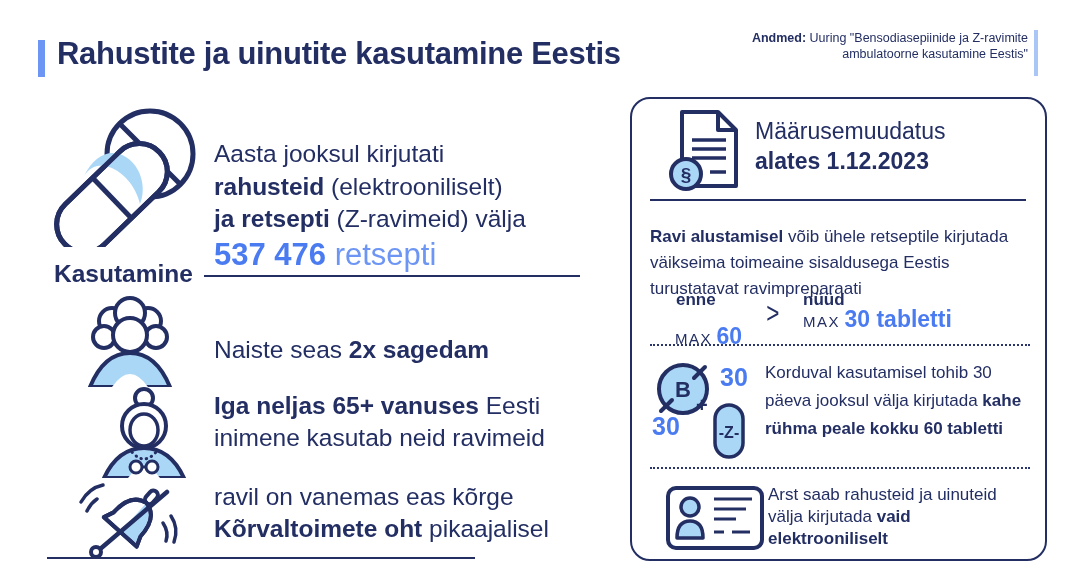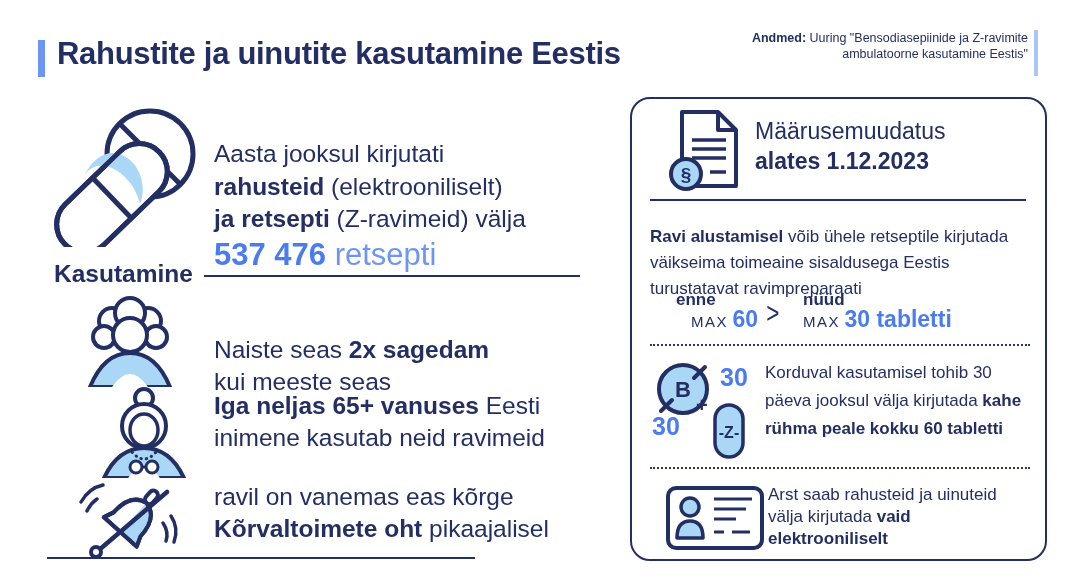--- a/index.html
+++ b/index.html
@@ -36,21 +36,21 @@
   .panel-div1  { left:650px; top:199px; width:376px; height:0; border-top:2px solid #232e63; }
   .panel-par   { left:650px; top:224px; width:390px; font-size:17px; line-height:26px; }
   .dotted      { height:0; border-top:2.5px dotted #2a3570; }
   .dot1        { left:650px; top:344px; width:380px; }
   .dot2        { left:650px; top:467px; width:380px; }
   .small-label { font-size:17px; font-weight:bold; }
   .max         { font-size:15px; letter-spacing:1.5px; }
   .max-val     { font-size:23px; font-weight:bold; color:#4a7bf0; }
   .arrow       { left:764px; top:296px; font-size:30px; font-weight:300; color:#232e63; transform:scaleX(0.75); }
   .enne-label  { left:676px; top:290px; }
-  .enne-row    { left:675px; top:306px; white-space:nowrap;margin-left:16px; }
+  .enne-row    { left:675px; top:323px; white-space:nowrap; }
   .nuud-label  { left:803px; top:290px; }
   .nuud-row    { left:803px; top:306px; white-space:nowrap; }
   .count       { font-size:25px; font-weight:bold; color:#4a7bf0; }
   .plus        { left:696px; top:394px; font-size:20px; font-weight:bold; }
   .count-b     { left:720px; top:363px; }
   .count-z     { left:652px; top:412px; }
   .rule2-text  { left:765px; top:359px; width:276px; font-size:17px; line-height:28px; }
   .rule3-text  { left:768px; top:484px; width:256px; font-size:17px; line-height:22px; }
 </style>
 </head>
@@ -93,21 +93,20 @@
   <circle cx="72" cy="30" r="13" fill="#fff" stroke="#232e63" stroke-width="4"></circle>
   <circle cx="54" cy="22" r="15" fill="#fff" stroke="#232e63" stroke-width="4"></circle>
   <circle cx="28" cy="46" r="11" fill="#fff" stroke="#232e63" stroke-width="4"></circle>
   <circle cx="80" cy="46" r="11" fill="#fff" stroke="#232e63" stroke-width="4"></circle>
   <circle cx="54" cy="44" r="17" fill="#fff" stroke="#232e63" stroke-width="4"></circle>
   <path d="M14,96 Q28,62 54,62 Q80,62 94,96 Z" fill="#abd7f7" stroke="#232e63" stroke-width="4" stroke-linejoin="round"></path>
   <path d="M36,96 Q54,70 72,96 Z" fill="#ffffff"></path>
 </svg>
 <div class="abs fact fact1-text">
   <div><span>Naiste seas </span><span class="b">2x sagedam</span></div>
-  <div>kui meeste seas</div>
 </div>
 
 <svg class="abs" style="left:92px; top:386px;" width="104" height="92" viewBox="0 0 104 92">
   <circle cx="52" cy="12" r="9" fill="#fff" stroke="#232e63" stroke-width="4"></circle>
   <circle cx="52" cy="40" r="22" fill="#fff" stroke="#232e63" stroke-width="4"></circle>
   <ellipse cx="52" cy="44" rx="14" ry="16" fill="#fff" stroke="#232e63" stroke-width="3.5"></ellipse>
   <path d="M12,92 Q26,62 52,62 Q78,62 92,92 Z" fill="#abd7f7" stroke="#232e63" stroke-width="4" stroke-linejoin="round"></path>
   <path d="M36,92 Q52,70 68,92 Z" fill="#ffffff"></path>
   <path d="M40,66 Q52,80 64,66" fill="none" stroke="#232e63" stroke-width="3" stroke-dasharray="0.5,5" stroke-linecap="round"></path>
   <circle cx="44" cy="81" r="6" fill="#fff" stroke="#232e63" stroke-width="3"></circle>

